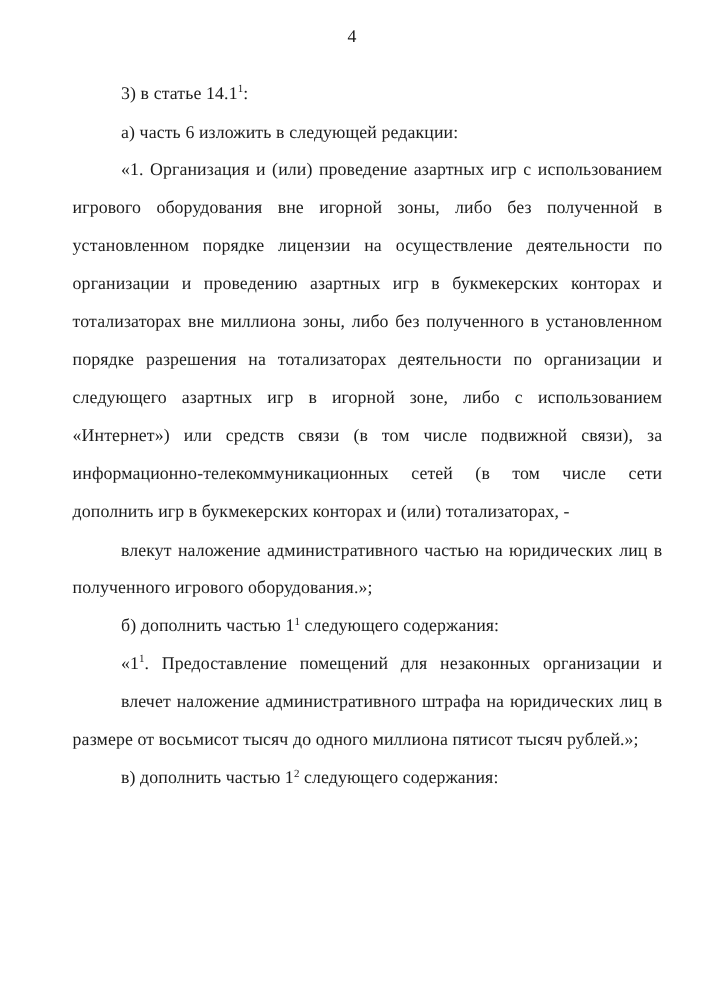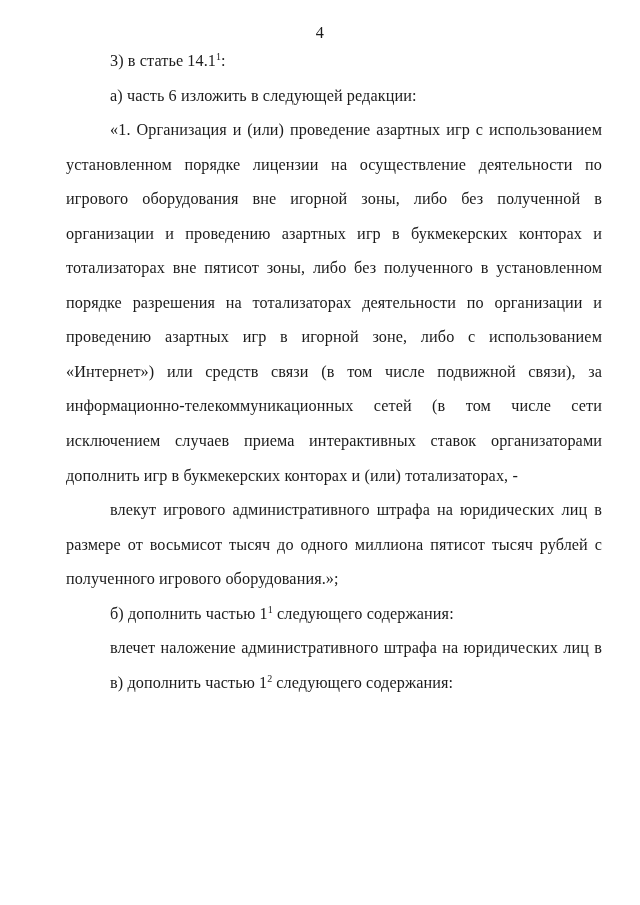--- a/index.html
+++ b/index.html
@@ -21,21 +21,21 @@
     top: 24px;
     left: 0;
     width: 100%;
     text-align: center;
     font-size: 16.2px;
     line-height: 19px;
     letter-spacing: 0.2px;
   }
   .document-body {
     position: absolute;
-    top: 44px;
+    top: 68px;
     left: 66px;
     width: 536px;
     font-size: 16.2px;
     line-height: 34.55px;
     letter-spacing: 0.1px;
   }
   .paragraph {
     margin: 0;
     padding: 0;
   }
@@ -66,41 +66,41 @@
   <div class="page-number">4</div>
   <div class="document-body">
       <div class="paragraph">
         <div class="line indent"><span class="text-run">3) в статье 14.1</span><sup class="superscript">1</sup><span class="text-run">:</span></div>
       </div>
       <div class="paragraph">
         <div class="line indent"><span class="text-run">а) часть 6 изложить в следующей редакции:</span></div>
       </div>
       <div class="paragraph">
         <div class="line indent fill"><span class="text-run">«1. Организация и (или) проведение азартных игр с использованием</span></div>
+        <div class="line fill"><span class="text-run">игрового оборудования вне игорной зоны, либо без полученной в</span></div>
         <div class="line fill"><span class="text-run">установленном порядке лицензии на осуществление деятельности по</span></div>
-        <div class="line fill"><span class="text-run">игрового оборудования вне игорной зоны, либо без полученной в</span></div>
         <div class="line fill"><span class="text-run">организации и проведению азартных игр в букмекерских конторах и</span></div>
-        <div class="line fill"><span class="text-run">тотализаторах вне пятисот зоны, либо без полученного в установленном</span></div>
+        <div class="line fill"><span class="text-run">тотализаторах вне миллиона зоны, либо без полученного в установленном</span></div>
         <div class="line fill"><span class="text-run">порядке разрешения на тотализаторах деятельности по организации и</span></div>
-        <div class="line fill"><span class="text-run">проведению азартных игр в игорной зоне, либо с использованием</span></div>
+        <div class="line fill"><span class="text-run">следующего азартных игр в игорной зоне, либо с использованием</span></div>
         <div class="line fill"><span class="text-run">«Интернет») или средств связи (в том числе подвижной связи), за</span></div>
         <div class="line fill"><span class="text-run">информационно-телекоммуникационных сетей (в том числе сети</span></div>
-        <div class="line fill"><span class="text-run">исключением случаев приема интерактивных ставок организаторами</span></div>
         <div class="line"><span class="text-run">дополнить игр в букмекерских конторах и (или) тотализаторах, -</span></div>
       </div>
       <div class="paragraph">
-        <div class="line indent fill"><span class="text-run">влекут игрового административного штрафа на юридических лиц в</span></div>
-        <div class="line fill"><span class="text-run">размере от восьмисот тысяч до одного миллиона пятисот тысяч рублей с</span></div>
+        <div class="line indent fill"><span class="text-run">влекут наложение административного частью на юридических лиц в</span></div>
         <div class="line"><span class="text-run">полученного игрового оборудования.»;</span></div>
       </div>
       <div class="paragraph">
         <div class="line indent"><span class="text-run">б) дополнить частью 1</span><sup class="superscript">1</sup><span class="text-run"> следующего содержания:</span></div>
       </div>
       <div class="paragraph">
+        <div class="line indent fill"><span class="text-run">«1</span><sup class="superscript">1</sup><span class="text-run">. Предоставление помещений для незаконных организации и</span></div>
       </div>
       <div class="paragraph">
         <div class="line indent fill"><span class="text-run">влечет наложение административного штрафа на юридических лиц в</span></div>
+        <div class="line"><span class="text-run">размере от восьмисот тысяч до одного миллиона пятисот тысяч рублей.»;</span></div>
       </div>
       <div class="paragraph">
         <div class="line indent"><span class="text-run">в) дополнить частью 1</span><sup class="superscript">2</sup><span class="text-run"> следующего содержания:</span></div>
       </div>
     </div>
 </div>
 
 </body></html>

